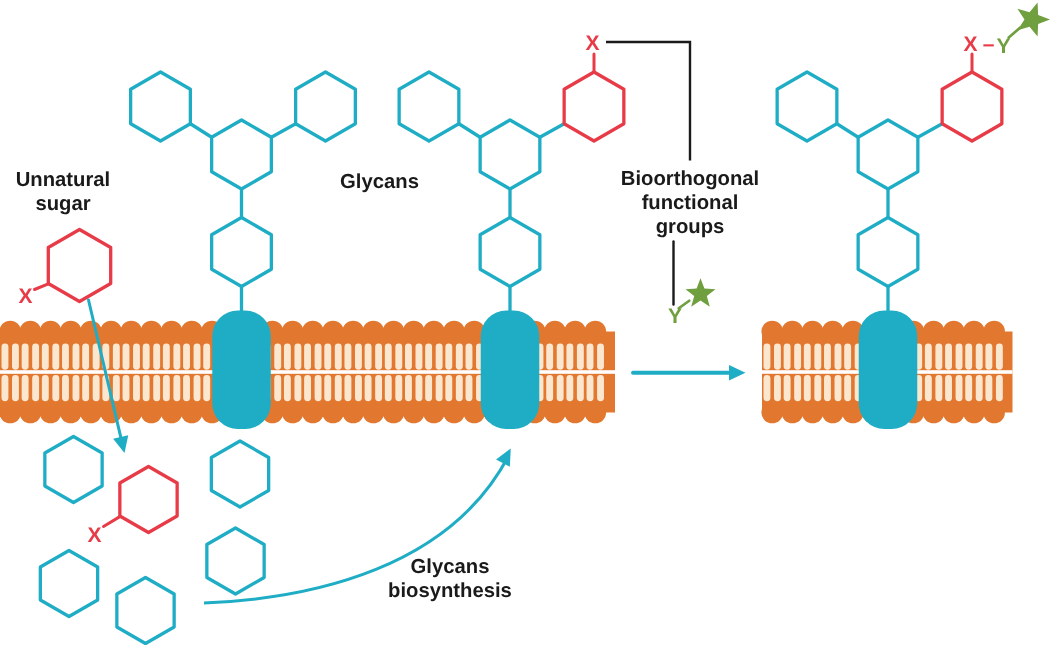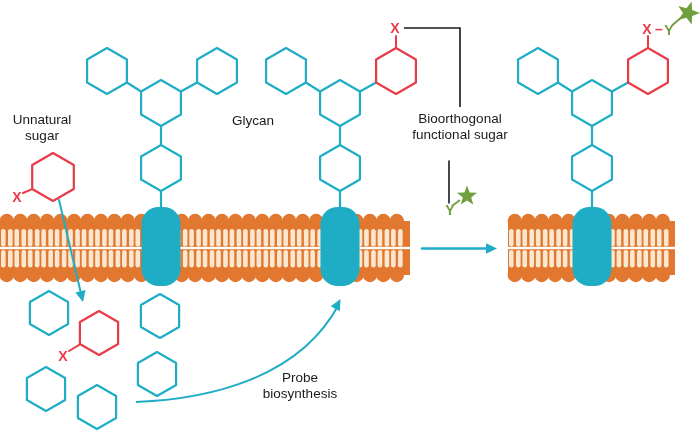--- a/index.html
+++ b/index.html
@@ -1,19 +1,19 @@
 <!DOCTYPE html>
 <html style="--ink: #1a1a1a; --red: #e73b47; --green: #6f9f3e;"><head>
 <meta charset="utf-8">
 <style>
   html,body{margin:0;padding:0;background:#fff;}
   .stage{position:relative;width:700px;height:430px;overflow:hidden;
          font-family:"Liberation Sans",sans-serif;background:#fff;}
   svg{position:absolute;left:0;top:0;}
-  .lbl{position:absolute;font-weight:normal;font-size:13.5px;line-height:16px;
+  .lbl{position:absolute;font-weight:bold;font-size:13.5px;line-height:16px;
        color:var(--ink);text-align:center;}
   .glyph{position:absolute;font-weight:bold;font-size:14px;line-height:16px;
          width:14px;text-align:center;}
   .red{color:var(--red);}
   .green{color:var(--green);}
 </style>
 </head>
 <body>
 
 <div class="stage">
@@ -342,26 +342,26 @@
       <g>
         <line x1="452.5" y1="205.5" x2="459.5" y2="200.5" stroke="#6f9f3e" stroke-width="1.8" stroke-linecap="round"></line>
         <line x1="672.5" y1="25" x2="680" y2="18.5" stroke="#6f9f3e" stroke-width="1.8" stroke-linecap="round"></line>
         <polygon points="691.7,1.6 692.1,10.0 700.0,13.0 692.1,16.0 691.7,24.4 686.4,17.8 678.3,20.1 683.0,13.0 678.3,5.9 686.4,8.2" fill="#6f9f3e"></polygon>
         <polygon points="467.0,185.5 469.6,192.4 477.0,192.8 471.2,197.4 473.2,204.5 467.0,200.4 460.8,204.5 462.8,197.4 457.0,192.8 464.4,192.4" fill="#6f9f3e"></polygon>
       </g>
     </svg>
 
   <div class="lbl" style="left:0px;top:112px;width:84px">Unnatural sugar</div>
 
-  <div class="lbl" style="left:205px;top:113px;width:96px">Glycan</div>
-
-  <div class="lbl" style="left:404px;top:111px;width:112px">Bioorthogonal functional sugar</div>
-
-
-  <div class="lbl" style="left:244px;top:370px;width:112px">Probe biosynthesis</div>
+  <div class="lbl" style="left:205px;top:113px;width:96px">Glycans</div>
+
+  <div class="lbl" style="left:404px;top:111px;width:112px">Bioorthogonal functional groups</div>
+
+
+  <div class="lbl" style="left:244px;top:370px;width:112px">Glycans biosynthesis</div>
 
   <span class="glyph red" style="left:10px;top:189px">X</span>
 
   <span class="glyph red" style="left:56px;top:348px">X</span>
 
   <span class="glyph red" style="left:388px;top:20px">X</span>
 
   <span class="glyph red" style="left:640px;top:21px">X</span>
 
   <span class="glyph red" style="left:654px;top:21px;width:10px">–</span>

